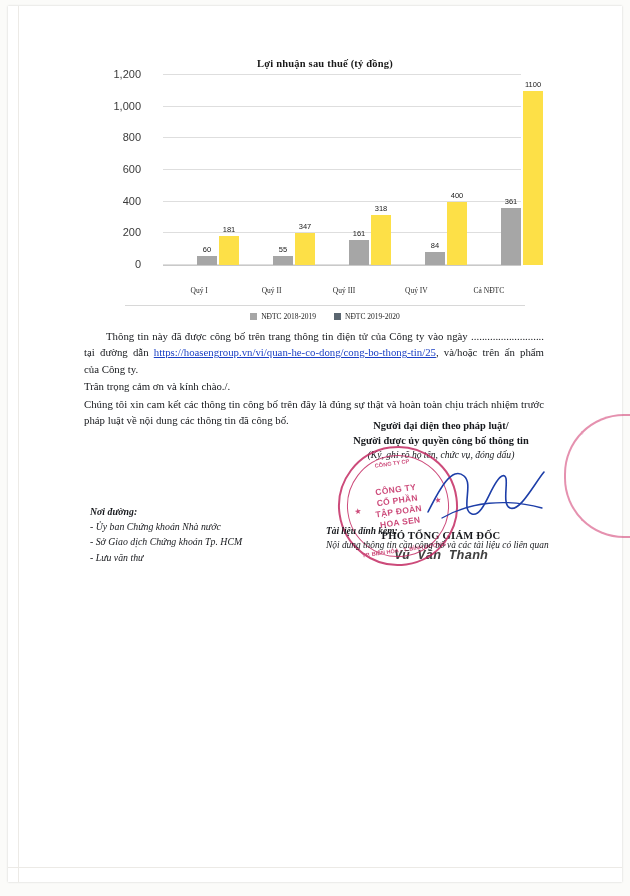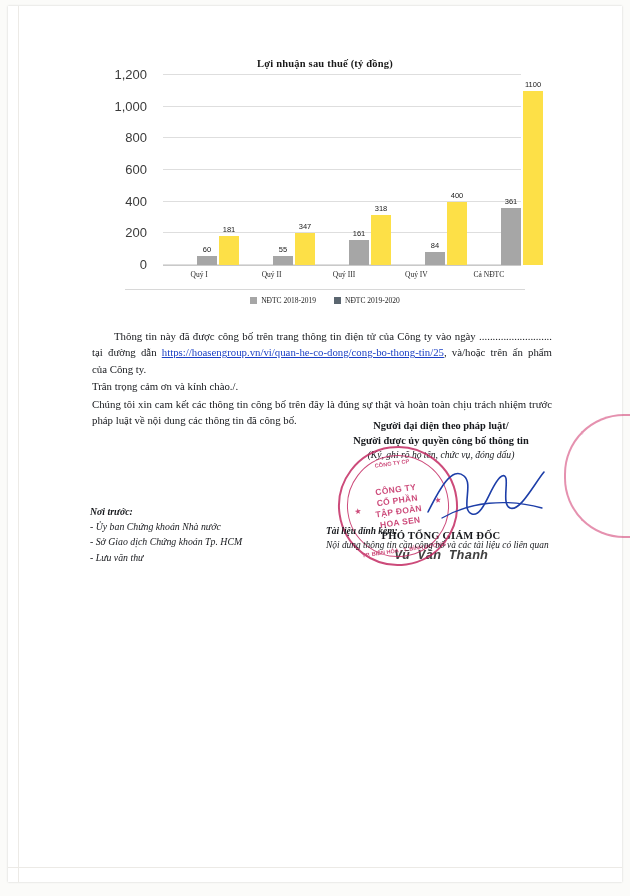--- a/index.html
+++ b/index.html
@@ -64,23 +64,23 @@
   }
   .gridline {
     position: absolute;
     left: 0; right: 0;
     height: 1px;
     background: #dedede;
   }
   .ytick {
     position: absolute;
     right: 100%;
-    margin-right: 16px;
+    margin-right: 22px;
     transform: translateY(-50%);
-    font-size: 13px;
+    font-size: 11px;
     color: #3a3a3a;
     font-family: "Liberation Sans", sans-serif;
     white-space: nowrap;
   }
   .bars {
     position: absolute;
     left: 0; right: 0; bottom: 0; top: 0;
     display: flex;
     align-items: flex-end;
     justify-content: space-around;
@@ -108,21 +108,21 @@
     margin-bottom: 2px;
     font-size: 7.5px;
     color: #222;
     font-family: "Liberation Sans", sans-serif;
     white-space: nowrap;
   }
   .xlabels {
     margin-left: 38px;
     display: flex;
     justify-content: space-around;
-    margin-top: 4px;
+    margin-top: 20px;
   }
   .xlabels span {
     flex: 1 1 0;
     text-align: center;
     font-size: 7.5px;
     color: #2a2a2a;
     font-family: "Liberation Serif", serif;
   }
   .legend {
     margin-top: 10px;
@@ -140,21 +140,21 @@
     font-family: "Liberation Serif", serif;
     color: #222;
   }
   .swatch { width: 7px; height: 7px; display: inline-block; }
   .swatch.s0 { background: #a6a6a6; }
   .swatch.s1 { background: #5b6670; }
 
   
   .body-text {
     position: absolute;
-    left: 84px;
+    left: 76px;
     top: 322px;
     width: 460px;
     font-size: 10.8px;
     line-height: 1.52;
     color: #16181c;
     text-align: justify;
   }
   .body-text p { margin: 0 0 1px 0; }
   .indent { text-indent: 22px; }
   .link {
@@ -433,21 +433,21 @@
     <div class="seal2">
       <div class="seal2-text">CÔNG TY CP TẬP ĐOÀN HOA SEN</div>
     </div>
 
     <svg class="scribble" viewBox="0 0 128 72">
       <path d="M6 54 C 18 30, 30 8, 42 18 C 52 26, 38 52, 50 56 C 62 60, 70 22, 80 18 C 90 14, 78 46, 88 50 C 98 54, 112 26, 122 14" fill="none" stroke="#1d3ea8" stroke-width="1.6" stroke-linecap="round"></path>
       <path d="M20 60 C 48 44, 84 40, 120 50" fill="none" stroke="#1d3ea8" stroke-width="1.3" stroke-linecap="round"></path>
     </svg>
 
     <div class="noinhan">
-      <div class="hd">Nơi trước:</div>
+      <div class="hd">Nơi đường:</div>
       <div>- Ủy ban Chứng khoán Nhà nước</div>
       <div>- Sở Giao dịch Chứng khoán Tp. HCM</div>
       <div>- Lưu văn thư</div>
     </div>
 
     <div class="attach">
       <div class="hd">Tài liệu đính kèm:</div>
       <div>Nội dung thông tin cần công bố và các tài liệu có liên quan</div>
     </div>
   </div>

